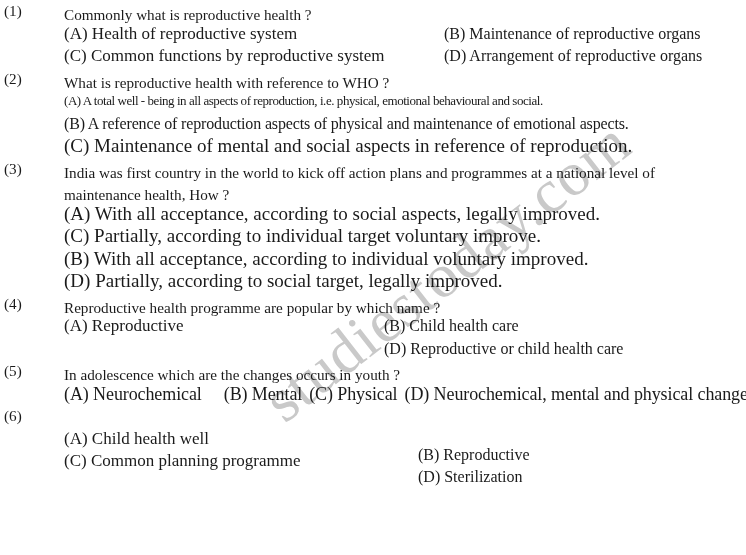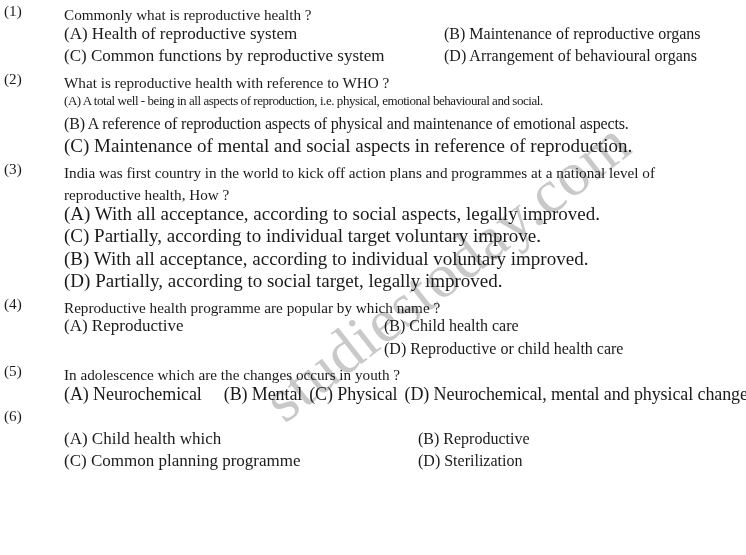--- a/index.html
+++ b/index.html
@@ -94,21 +94,21 @@
     top: 0;
     font-size: 17px;
   }
   .opt-b {
     position: absolute;
     top: 0;
     font-size: 16px;
   }
   .col-444 { left: 444px; }
   .col-384 { left: 384px; }
-  .col-418 { left: 418px; }
+  .col-418 { left: 418px; margin-top: 16px; }
 
   
   .inline-row {
     position: absolute;
     left: 64px;
     top: 0;
     font-size: 18px;
     letter-spacing: -0.1px;
   }
   .inline-row .gap-lg { display: inline-block; width: 22px; }
@@ -127,21 +127,21 @@
       <div class="line">
         <span class="qnum">(1)</span>
         <span class="qtext">Commonly what is reproductive health ?</span>
       </div>
       <div class="line">
         <span class="opt-a">(A) Health of reproductive system</span>
         <span class="opt-b col-444">(B) Maintenance of reproductive organs</span>
       </div>
       <div class="line">
         <span class="opt-a">(C) Common functions by reproductive system</span>
-        <span class="opt-b col-444">(D) Arrangement of behavioural organs</span>
+        <span class="opt-b col-444">(D) Arrangement of reproductive organs</span>
       </div>
     </div>
 
     <div class="qblock">
       <div class="line">
         <span class="qnum">(2)</span>
         <span class="qtext">What is reproductive health with reference to WHO ?</span>
       </div>
       <div class="line">
         <span class="opt-full tight">(A) A total well - being in all aspects of reproduction, i.e. physical, emotional behavioural and social.</span>
@@ -153,21 +153,21 @@
         <span class="opt-full">(C) Maintenance of mental and social aspects in reference of reproduction.</span>
       </div>
     </div>
 
     <div class="qblock">
       <div class="line">
         <span class="qnum">(3)</span>
         <span class="qtext tight2">India was first country in the world to kick off action plans and programmes at a national level of</span>
       </div>
       <div class="line">
-        <span class="qtext cont">reproductive health, How ?</span>
+        <span class="qtext cont">maintenance health, How ?</span>
       </div>
       <div class="line">
         <span class="opt-full">(A) With all acceptance, according to social aspects, legally improved.</span>
       </div>
       <div class="line">
         <span class="opt-full">(C) Partially, according to individual target voluntary improve.</span>
       </div>
       <div class="line">
         <span class="opt-full">(B) With all acceptance, according to individual voluntary improved.</span>
       </div>
@@ -198,21 +198,21 @@
       <div class="line">
         <span class="inline-row"><span>(A) Neurochemical</span><span class="gap-lg"></span><span>(B) Mental</span><span class="gap-sm"></span><span>(C) Physical</span><span class="gap-sm"></span><span>(D) Neurochemical, mental and physical changes</span></span>
       </div>
     </div>
 
     <div class="qblock">
       <div class="line">
         <span class="qnum">(6)</span>
       </div>
       <div class="line">
-        <span class="opt-a">(A) Child health which</span>
+        <span class="opt-a">(A) Child health well</span>
         <span class="opt-b col-418">(B) Reproductive</span>
       </div>
       <div class="line">
         <span class="opt-a">(C) Common planning programme</span>
         <span class="opt-b col-418">(D) Sterilization</span>
       </div>
     </div>
 
   </div>
 </div>

